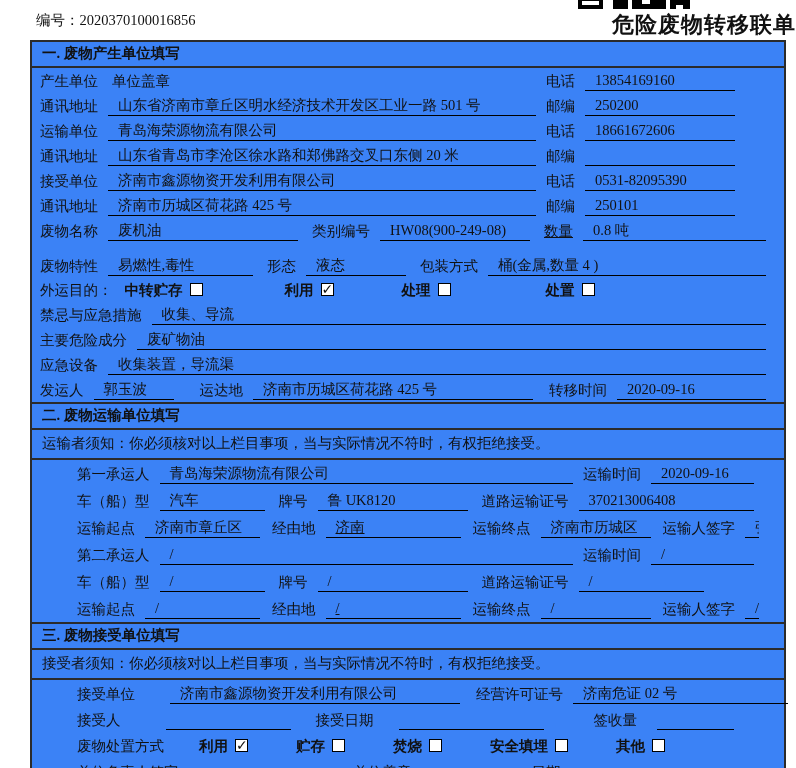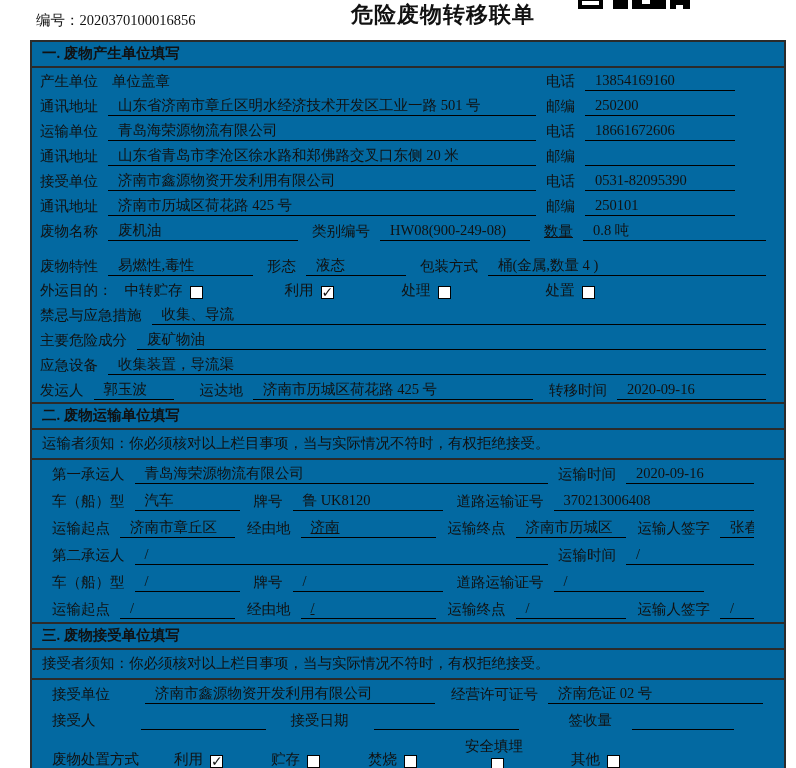--- a/index.html
+++ b/index.html
@@ -5,59 +5,59 @@
   * { box-sizing: border-box; }
   html,body { margin:0; padding:0; }
   body {
     width:796px; height:768px; background:#ffffff; color:#111;
     font-family:"Liberation Serif","DejaVu Serif",serif;
     font-size:14.5px; line-height:19px;
   }
   .top { position:relative; height:40px; }
   .doc-no { position:absolute; left:36px; top:11px; white-space:nowrap; }
   .page-title {
-    position:absolute; left:90px; right:0; top:2px; margin:0;
-    text-align:center; font-size:22px; line-height:26px; font-weight:bold;
+    position:absolute; left:90px; right:0; top:12px; margin:0;
+    text-align:right; font-size:22px; line-height:26px; font-weight:bold;
     letter-spacing:1px;
   }
   
   .qr { position:absolute; left:578px; top:0; width:112px; height:10px; }
   .qa { position:absolute; left:0; top:-3px; width:25px; height:12px;
         border:4px solid #000; background:#fff; }
   .qb { position:absolute; left:35px; top:0; width:15px; height:9px; background:#000; }
   .qc { position:absolute; left:54px; top:0; width:34px; height:9px; background:#000; }
   .qc::after { content:""; position:absolute; left:10px; top:0; width:8px; height:4px; background:#fff; }
   .qd { position:absolute; left:92px; top:0; width:20px; height:9px; background:#000; }
   .qd::after { content:""; position:absolute; left:6px; top:5px; width:7px; height:4px; background:#fff; }
 
   .form { margin-left:30px; width:756px; }
-  .box { border:2px solid #2b2b2b; background:#0369a1; }
+  .box { border:2px solid #2b2b2b; background:#3b82f6; }
   .box + .box { border-top:none; }
   .sec-h { font-weight:bold; padding:2px 10px 3px; border-bottom:2px solid #2b2b2b; }
   .notice { padding:4px 10px 5px; border-bottom:2px solid #2b2b2b; }
 
   .row { display:flex; align-items:flex-end; padding:3px 8px 2px; }
-  .s2 .row, .s3 .row { padding:4px 20px 3px; }
+  .s2 .row, .s3 .row { padding:4px 20px 3px;margin-left:25px; }
   .main { display:flex; align-items:flex-end; width:506px; flex:none; }
   .lab { white-space:nowrap; flex:none; }
   .uv { border-bottom:1px solid #000; padding:0 4px 0 10px; white-space:nowrap;
         margin-left:10px; min-height:19px; flex:none; overflow:hidden; }
   .grow { flex:1 1 auto; margin-right:10px; }
   .rv { width:150px; }
   .w300{width:300px;} .w190{width:190px;} .w150{width:150px;} .w145{width:145px;}
   .w100{width:100px;} .w80{width:80px;} .w280{width:280px;} .w105{width:105px;}
   .w115{width:115px;} .w135{width:135px;text-decoration:underline;} .w110{width:110px;} .w290{width:290px;}
   .w215{width:215px;} .w125{width:125px;}
   .seal { margin-left:14px; }
 
   .cb { display:inline-block; width:13px; height:13px; border:1px solid #000;
         margin-left:7px; position:relative; top:2px; flex:none; background:#fff; }
   .cb.checked::before { content:"✓"; position:absolute; left:0; top:-4px;
         font-size:14px; font-weight:bold; font-family:"DejaVu Sans",sans-serif; }
-  .opt { display:flex; align-items:center; }
+  .opt { display:flex; align-items:flex-start;font-weight:bold; }
 </style>
 </head>
 <body>
 
 <div class="top">
   <div class="doc-no">
     <span>编号：</span><span>2020370100016856</span>
   </div>
   <h1 class="page-title">危险废物转移联单</h1>
   <div class="qr">
@@ -280,21 +280,21 @@
         <span class="cb checked"></span>
       </span>
       <span class="opt" style="margin-left:48px;">
         <span class="lab">贮存</span>
         <span class="cb"></span>
       </span>
       <span class="opt" style="margin-left:48px;">
         <span class="lab">焚烧</span>
         <span class="cb"></span>
       </span>
-      <span class="opt" style="margin-left:48px;flex-direction:column;">
+      <span class="opt" style="margin-left:48px;">
         <span class="lab">安全填埋</span>
         <span class="cb"></span>
       </span>
       <span class="opt" style="margin-left:48px;">
         <span class="lab">其他</span>
         <span class="cb"></span>
       </span>
     </div>
 
     <div class="row">

